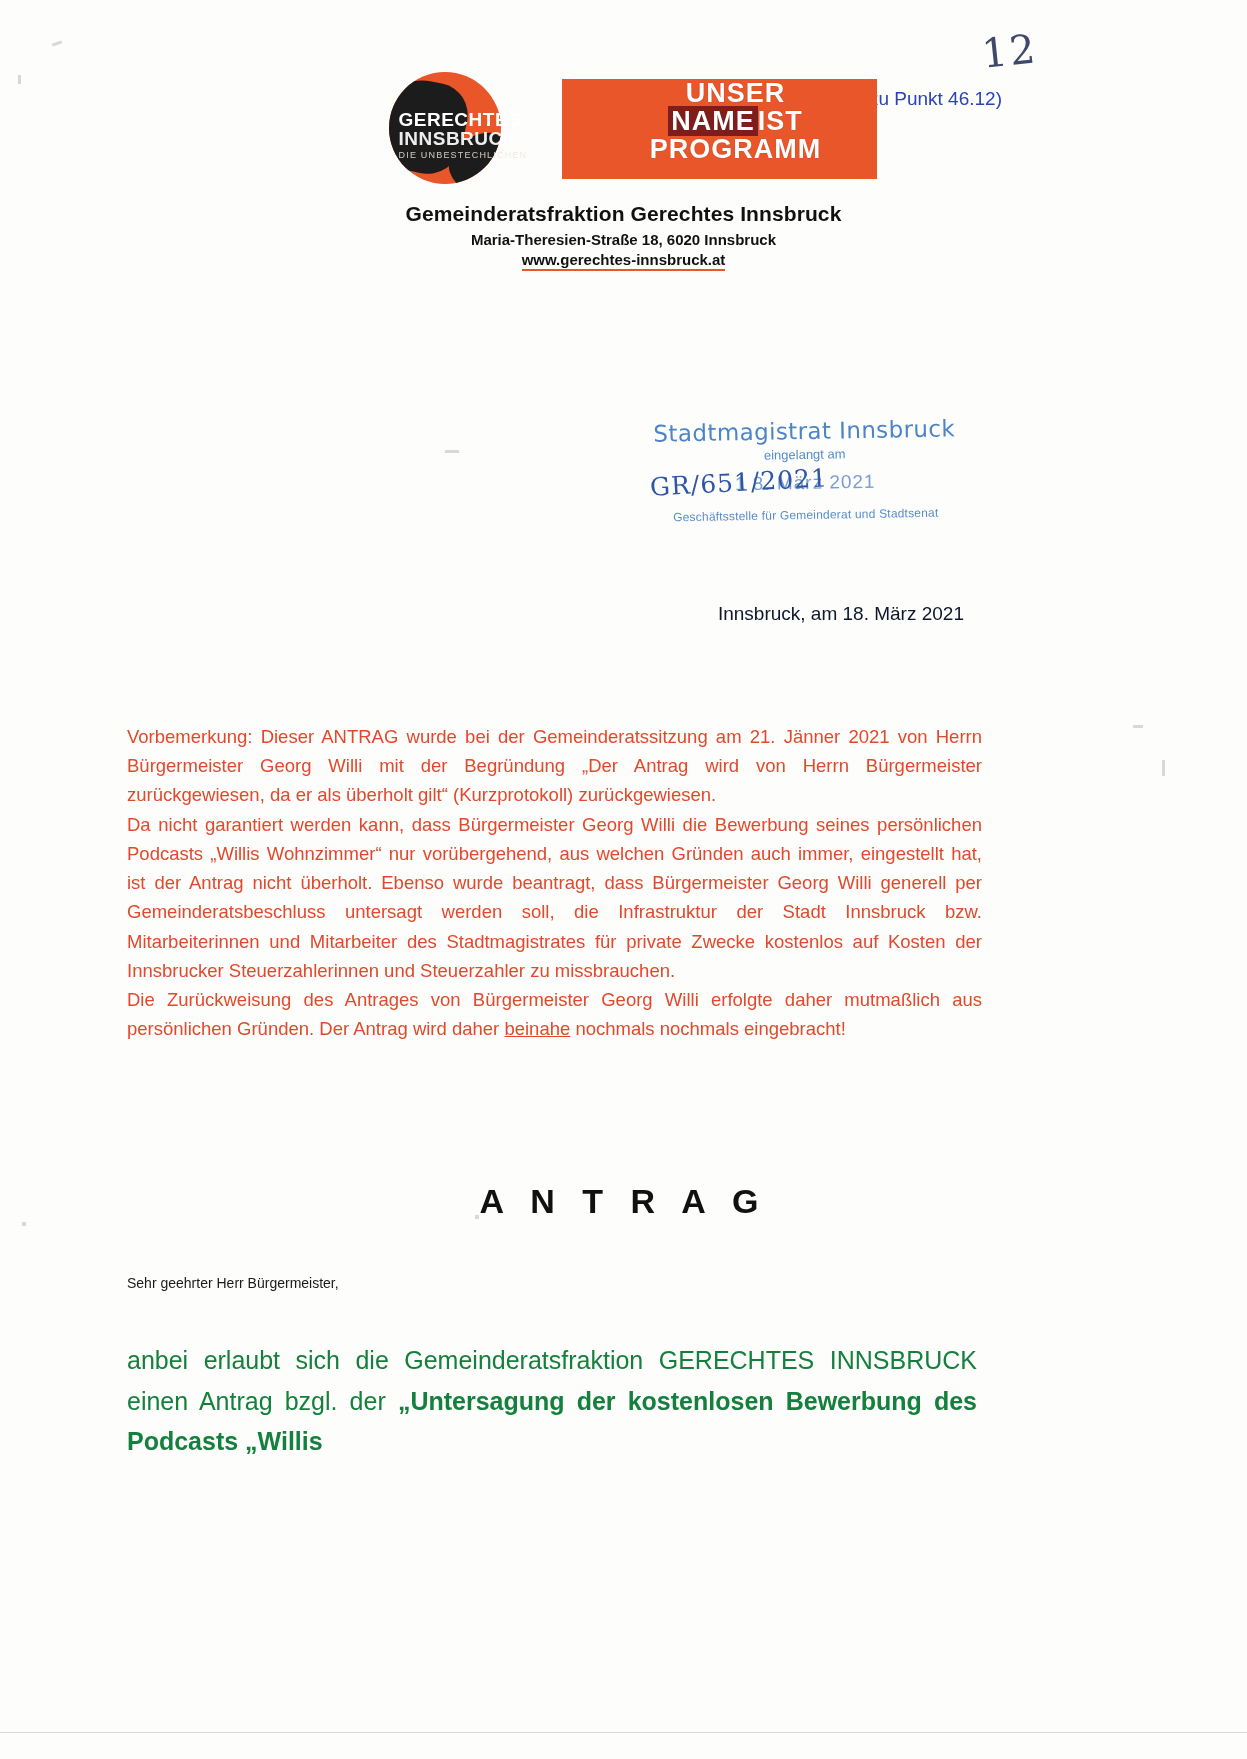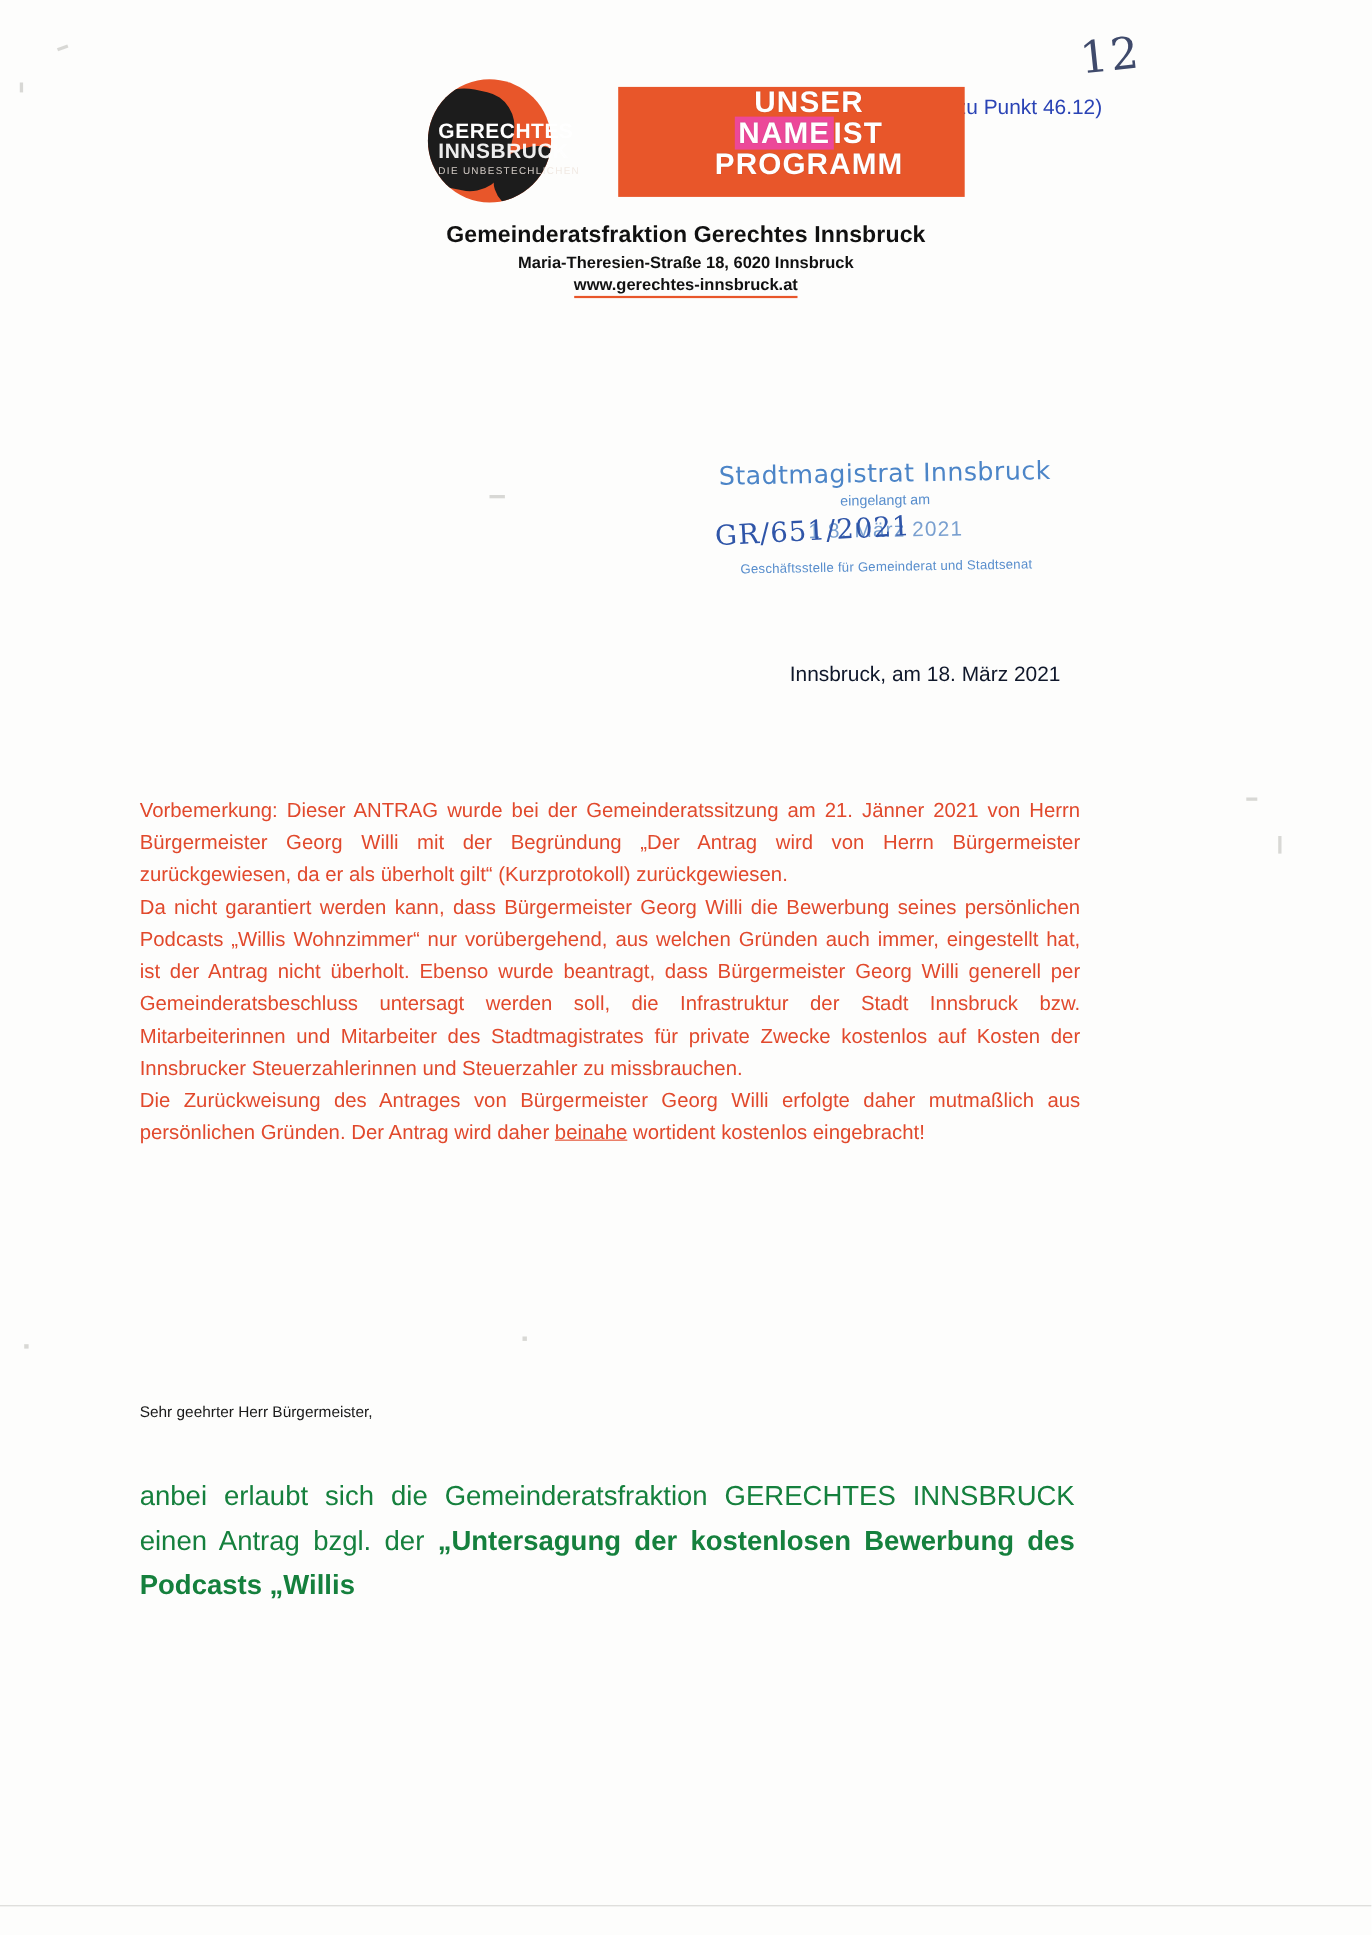--- a/index.html
+++ b/index.html
@@ -147,21 +147,21 @@
     font-weight: 700;
     font-size: 27px;
     letter-spacing: 1px;
     line-height: 1.04;
     text-shadow: 0 0 1px rgba(0,0,0,.25);
   }
   .slogan-box .s-line.mid {
     position: relative;
   }
   .slogan-box .s-name {
-    background: #ec4899;
+    background: #7f1d1d;
     padding: 0 3px;
   }
   .org-name {
     margin-top: 14px;
     font-size: 21px;
     font-weight: 700;
     color: #111;
     letter-spacing: .1px;
   }
   .org-addr {
@@ -356,23 +356,24 @@
     <div class="st-foot">Geschäftsstelle für Gemeinderat und Stadtsenat</div>
   </div>
   <div class="stamp-hand">GR/651/2021</div>
 
 
   <div class="place-date">Innsbruck, am 18. März 2021</div>
 
   <div class="vorbemerkung">
     <p>Vorbemerkung: Dieser ANTRAG wurde bei der Gemeinderatssitzung am 21. Jänner 2021 von Herrn Bürgermeister Georg Willi mit der Begründung „Der Antrag wird von Herrn Bürgermeister zurückgewiesen, da er als überholt gilt“ (Kurzprotokoll) zurückgewiesen.</p>
     <p>Da nicht garantiert werden kann, dass Bürgermeister Georg Willi die Bewerbung seines persönlichen Podcasts „Willis Wohnzimmer“ nur vorübergehend, aus welchen Gründen auch immer,  eingestellt hat, ist der Antrag nicht überholt. Ebenso wurde beantragt, dass Bürgermeister Georg Willi generell per Gemeinderatsbeschluss untersagt werden soll, die Infrastruktur der Stadt Innsbruck bzw. Mitarbeiterinnen und Mitarbeiter des Stadtmagistrates für private Zwecke kostenlos auf Kosten der Innsbrucker Steuerzahlerinnen und Steuerzahler zu missbrauchen.</p>
-    <p><span>Die Zurückweisung des Antrages von Bürgermeister Georg Willi erfolgte daher mutmaßlich aus persönlichen Gründen. Der Antrag wird daher </span><span class="u">beinahe</span><span> wortident kostenlos eingebracht!</span></p>
+    <p><span>Die Zurückweisung des Antrages von Bürgermeister Georg Willi erfolgte daher mutmaßlich aus persönlichen Gründen. Der Antrag wird daher </span><span class="u">beinahe</span><span> nochmals nochmals eingebracht!</span></p>
   </div>
 
+  <div class="antrag-heading">A N T R A G</div>
 
   <div class="salutation">Sehr geehrter Herr Bürgermeister,</div>
 
   <div class="body-par">
     <span>anbei erlaubt sich die Gemeinderatsfraktion GERECHTES INNSBRUCK einen Antrag bzgl. der </span><span class="b">„Untersagung der kostenlosen Bewerbung des Podcasts „Willis</span>
   </div>
 
   <div class="footer-rule"></div>
 </div>
 

